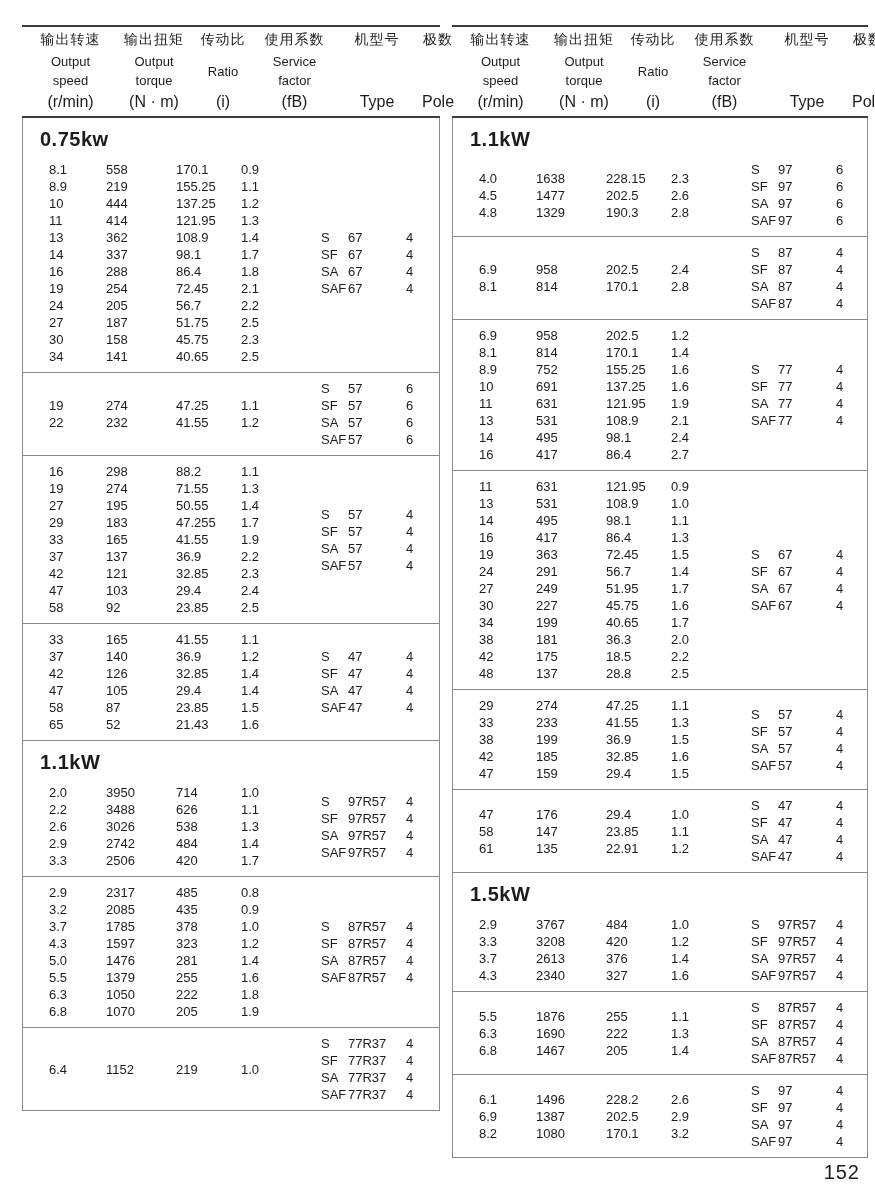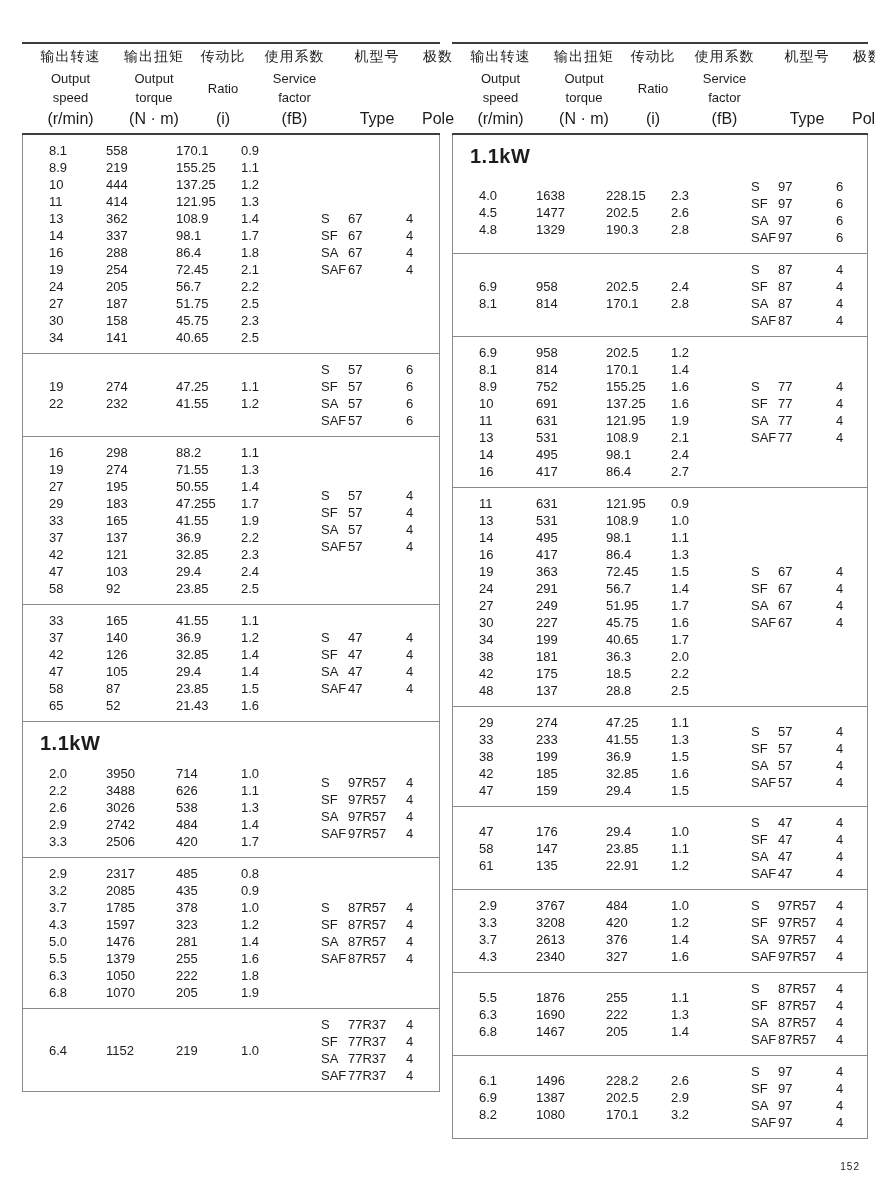--- a/index.html
+++ b/index.html
@@ -7,21 +7,21 @@
     width:875px;height:1191px;
     background:#ffffff;
     color:#1c1c1c;
     font-family:"Liberation Sans","DejaVu Sans",sans-serif;
     position:relative;
     -webkit-font-smoothing:antialiased;
   }
   .page{position:absolute;inset:0;}
 
   
-  .pagecol{position:absolute;top:42px;border-radius:24px;}
+  .pagecol{position:absolute;top:25px;border-radius:24px;}
   .pagecol.left{left:22px;width:418px;}
   .pagecol.right{left:452px;width:416px;}
 
   
   .col-header{
     border-top:2px solid #3d3d3d;
     border-bottom:2px solid #3d3d3d;
     height:80px;
     display:grid;
     grid-template-columns:97px 70px 68px 75px 90px 1fr;
@@ -62,21 +62,21 @@
   .types{flex:1;}
   .type-line{display:flex;font-size:13px;line-height:17px;white-space:nowrap;}
   .type-name{width:85px;display:flex;}
   .type-prefix{display:inline-block;width:27px;}
   .pole-value{flex:1;}
 
   .page-number{
     position:absolute;
     top:1161px;
     right:15px;
-    font-size:10px;
+    font-size:20px;
     letter-spacing:1px;
   }
 </style>
 </head>
 <body>
 
 <div class="page">
 
   <div class="pagecol left">
     <div class="col-header">
@@ -107,20 +107,21 @@
           <div class="hzh">机型号</div>
           <div class="hunit">Type</div>
         </div>
         <div class="hcell">
           <div class="hzh">极数</div>
           <div class="hunit">Pole</div>
         </div>
       </div>
     <div class="col-body">
         <div class="section">
+          <div class="section-title">0.75kw</div>
           <div class="block">
             <div class="rows">
               <div class="row">
                 <div>8.1</div>
                 <div>558</div>
                 <div>170.1</div>
                 <div>0.9</div>
               </div>
               <div class="row">
                 <div>8.9</div>
@@ -1051,20 +1052,21 @@
                 <div class="type-name">
                   <span class="type-prefix">SAF</span>
                   <span>47</span>
                 </div>
                 <div class="pole-value">4</div>
               </div>
             </div>
           </div>
         </div>
         <div class="section">
+          <div class="section-title">1.5kW</div>
           <div class="block">
             <div class="rows">
               <div class="row">
                 <div>2.9</div>
                 <div>3767</div>
                 <div>484</div>
                 <div>1.0</div>
               </div>
               <div class="row">
                 <div>3.3</div>

